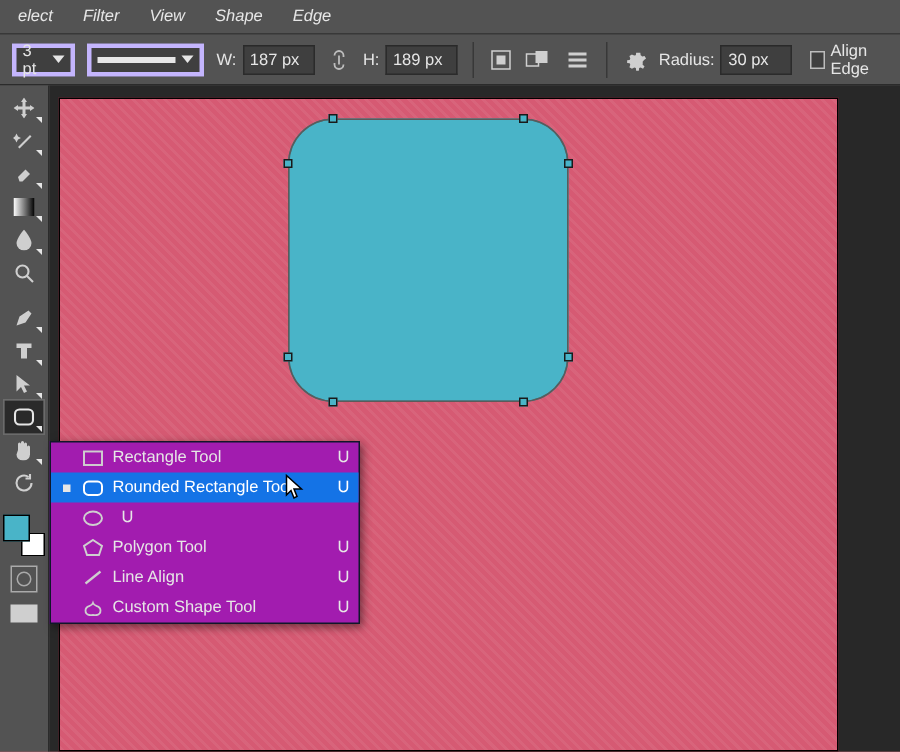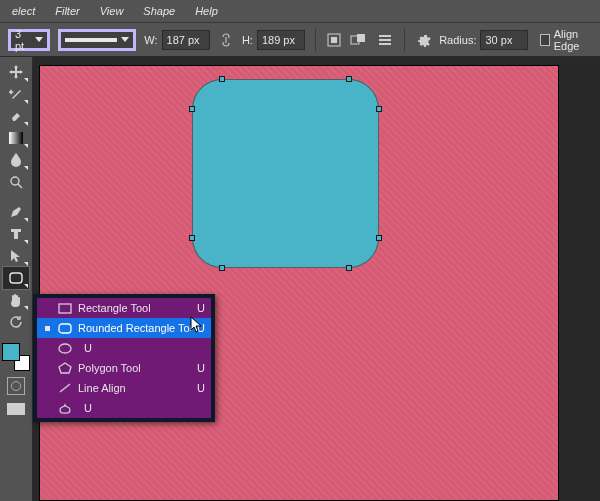--- a/index.html
+++ b/index.html
@@ -38,42 +38,42 @@
   .screenmode { width:18px; height:12px; background:#cfcfcf; margin-top:8px; }
 
   
   .canvas { position:absolute; top:0; left:33px; right:32px; bottom:0; background:#282828; }
   .doc { position:absolute; top:8px; left:6px; width:520px; height:436px; background:#d65a73; background-image: repeating-linear-gradient(45deg, rgba(255,255,255,0.06) 0 2px, transparent 2px 5px); border:1px solid #000; }
   .shape { position:absolute; left:152px; top:13px; width:187px; height:189px; background:#49b4c8; border-radius:30px; box-shadow: inset 0 0 0 1px rgba(0,0,0,0.25); }
   .handle { position:absolute; width:6px; height:6px; background:#49b4c8; border:1px solid #1a1a1a; }
   .path-outline { position:absolute; left:152px; top:13px; width:187px; height:189px; border-radius:30px; border:1px solid #5b5b5b; pointer-events:none; }
 
   
-  .flyout { position:absolute; left:33px; top:237px; width:182px; background:#701a75; border:4px solid #0f172a; box-shadow:2px 2px 6px rgba(0,0,0,0.5); }
+  .flyout { position:absolute; left:33px; top:237px; width:207px; background:#a21caf; border:1px solid #0f172a; box-shadow:2px 2px 6px rgba(0,0,0,0.5); }
   .fly-item { height:20px; display:flex; align-items:center; padding:0 6px 0 6px; position:relative; }
   .fly-item.selected { background:#1473e6; color:#fff; }
   .fly-radio { width:9px; display:flex; justify-content:center; }
   .fly-radio .dot { width:5px; height:5px; background:#e6e6e6; }
   .fly-ico { width:18px; display:flex; justify-content:center; align-items:center; margin:0 4px; }
   .fly-label { flex:1; font-size:11px; color:#e6e6e6; white-space:nowrap; overflow:hidden; }
   .fly-item.selected .fly-label { color:#fff; }
   .fly-short { width:14px; text-align:right; font-size:11px; color:#e6e6e6; }
   .fly-item.selected .fly-short { color:#fff; }
 
   .cursor { position:absolute; pointer-events:none; }
 </style>
 </head>
 <body>
 
 <div class="menubar">
   <div class="item">elect</div>
   <div class="item">Filter</div>
   <div class="item">View</div>
   <div class="item">Shape</div>
-  <div class="item">Help</div>
+  <div class="item">Edge</div>
 </div>
 
 <div class="optbar">
   <div class="dropdown" style="width:52px; justify-content:space-between;">
     <span>3 pt</span>
     <span class="tri-down"></span>
   </div>
   <div class="dropdown" style="width:78px; justify-content:center;">
     <div class="stroke-swatch"></div>
     <span class="tri-down" style="margin-left:auto;"></span>
@@ -296,20 +296,21 @@
       <span class="fly-label">Line Align</span>
       <span class="fly-short">U</span>
     </div>
     <div class="fly-item">
       <span class="fly-radio"></span>
       <span class="fly-ico">
           <svg width="14" height="12" fill="none" stroke="#cfcfcf" stroke-width="1.2">
             <path d="M2 8c0-4 4-2 5-5 1 3 5 1 5 5s-5 3-5 3-5 1-5-3z"></path>
           </svg>
         </span>
+      <span class="fly-label">Custom Shape Tool</span>
       <span class="fly-short">U</span>
     </div>
   </div>
 
   <svg class="cursor" style="left:190px; top:259px;" width="14" height="18" viewBox="0 0 14 18">
     <path d="M1 1l0 13 3-3 2 5 2-1-2-5 5 0z" fill="#fff" stroke="#000" stroke-width="1"></path>
   </svg>
 </div>
 
 </body></html>

